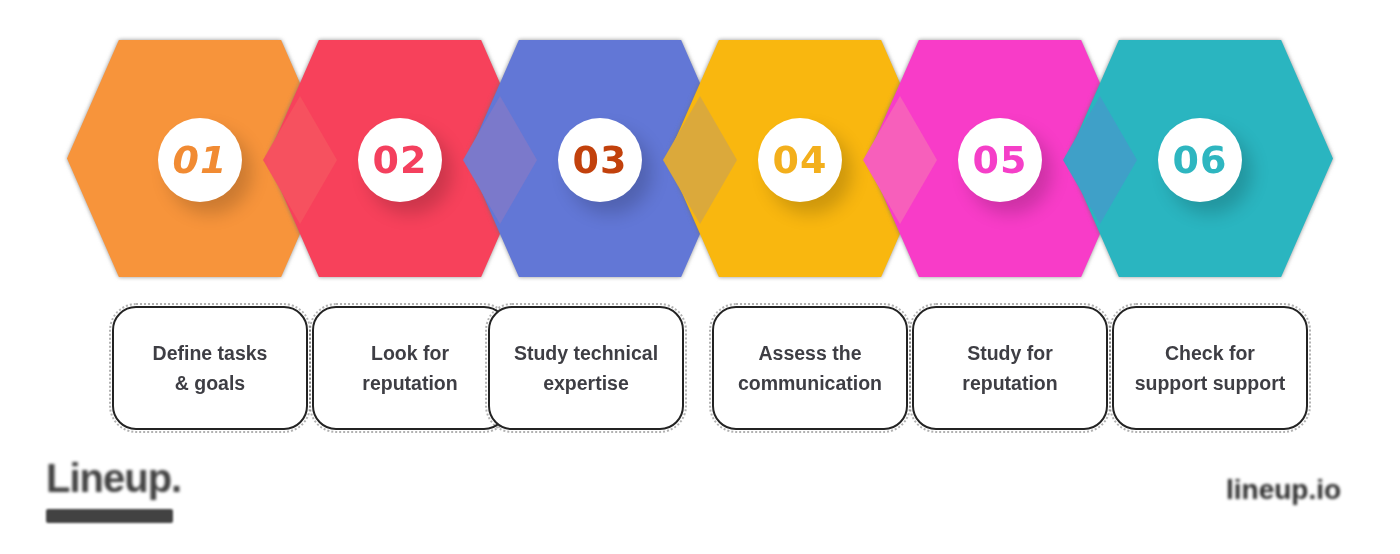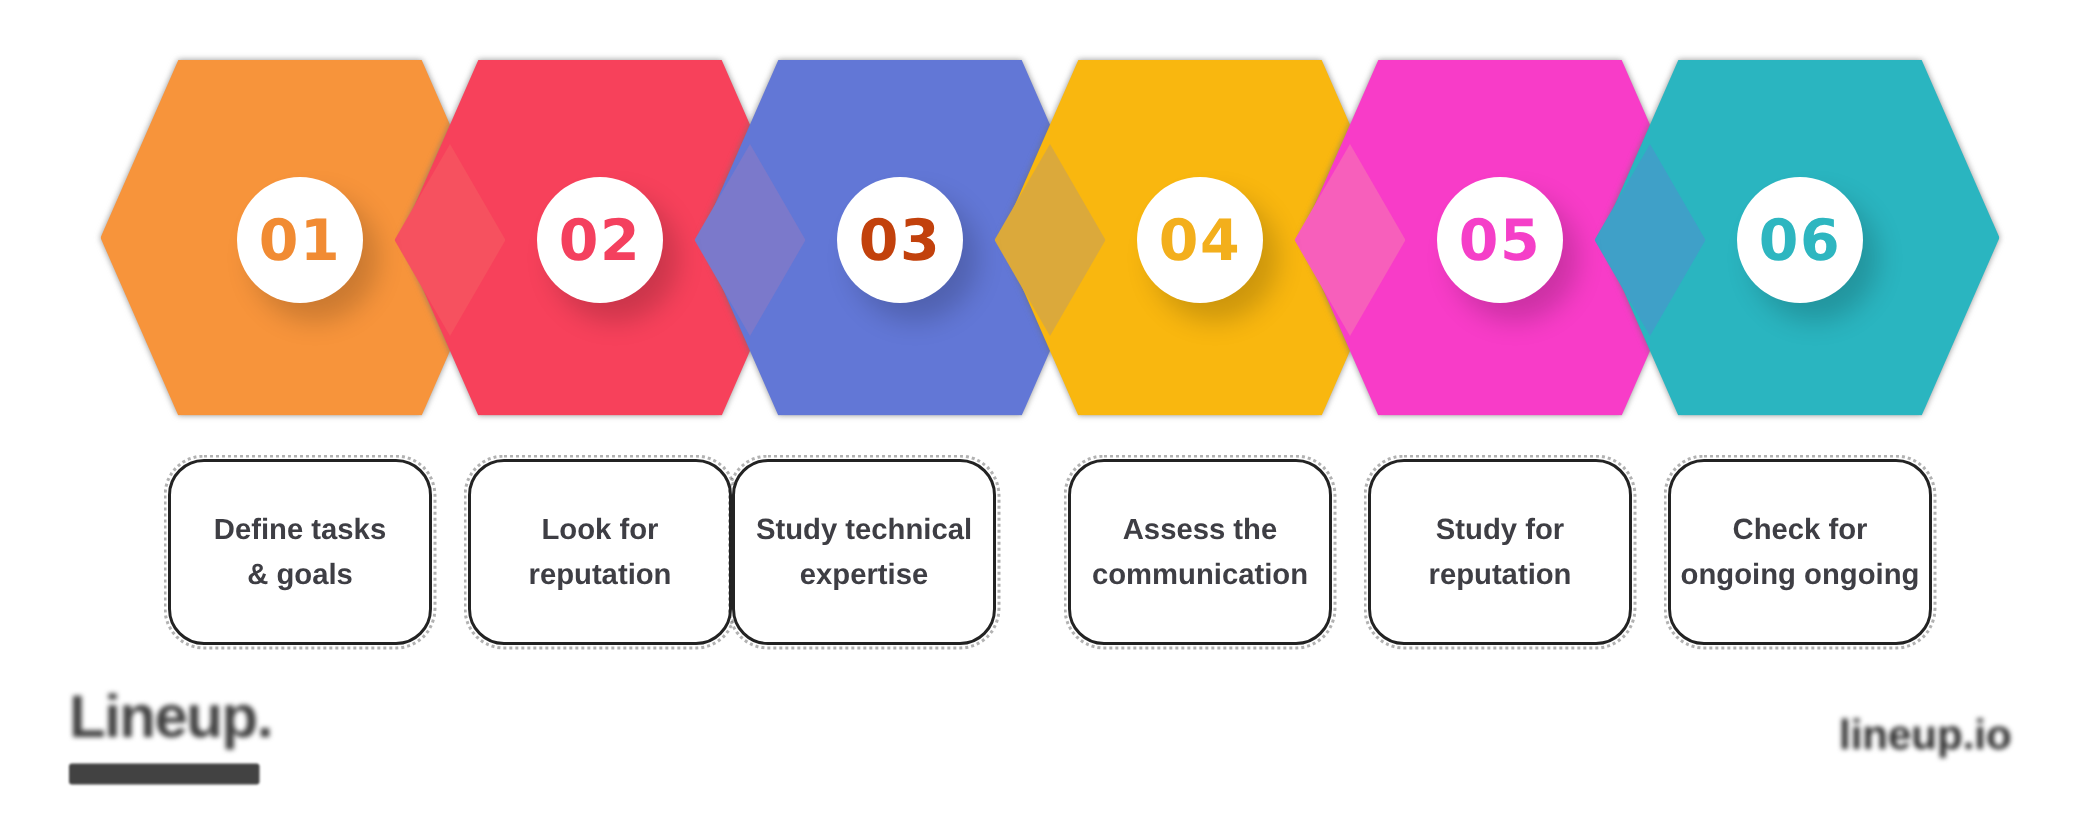--- a/index.html
+++ b/index.html
@@ -22,21 +22,21 @@
   }
   .num-circle{
     position:absolute;top:118px;width:84px;height:84px;border-radius:50%;
     background:#ffffff;z-index:8;display:flex;align-items:center;justify-content:center;
     box-shadow:10px 12px 18px rgba(0,0,0,0.18);
   }
   .num{
     font-family:"DejaVu Sans",sans-serif;font-weight:700;font-size:38px;letter-spacing:1px;
   }
   .card{
-    position:absolute;top:306px;width:176px;height:124px;background:#ffffff;
+    position:absolute;top:306px;width:196px;height:124px;background:#ffffff;
     border:2px solid #232323;outline:2px dotted rgba(35,35,35,0.35);outline-offset:1px;
     border-radius:24px;display:flex;flex-direction:column;align-items:center;justify-content:center;
     z-index:5;box-sizing:border-box;
   }
   .card .line{
     font-size:19.5px;line-height:30px;font-weight:600;color:#3E3E44;white-space:nowrap;
   }
   .brand{
     position:absolute;left:46px;top:456px;font-size:40px;font-weight:800;color:#424242;
     letter-spacing:-1px;filter:blur(1.6px);
@@ -74,21 +74,21 @@
     <div class="hex" style="background-color: rgb(42, 181, 192);"></div>
   </div>
 
   <div class="diamond" style="left: 263px; background-color: rgb(246, 81, 95);"></div>
   <div class="diamond" style="left: 463px; background-color: rgb(123, 121, 203);"></div>
   <div class="diamond" style="left: 663px; background-color: rgb(219, 169, 59);"></div>
   <div class="diamond" style="left: 863px; background-color: rgb(247, 95, 187);"></div>
   <div class="diamond" style="left: 1063px; background-color: rgb(63, 160, 200);"></div>
 
   <div class="num-circle" style="left:158px">
-    <span class="num" style="color: rgb(241, 139, 51);">01</span>
+    <span class="num" style="color: rgb(241, 139, 51); font-style: italic;">01</span>
   </div>
   <div class="num-circle" style="left:358px">
     <span class="num" style="color: rgb(244, 64, 94);">02</span>
   </div>
   <div class="num-circle" style="left:558px">
     <span class="num" style="color: #c2410c;">03</span>
   </div>
   <div class="num-circle" style="left:758px">
     <span class="num" style="color: rgb(243, 175, 28);">04</span>
   </div>
@@ -114,20 +114,20 @@
   <div class="card" style="left:712px">
     <div class="line">Assess the</div>
     <div class="line">communication</div>
   </div>
   <div class="card" style="left:912px">
     <div class="line">Study for</div>
     <div class="line">reputation</div>
   </div>
   <div class="card" style="left:1112px">
     <div class="line">Check for</div>
-    <div class="line">ongoing ongoing</div>
+    <div class="line">support support</div>
   </div>
 
   <div class="brand">Lineup.</div>
   <div class="brand-bar"></div>
   <div class="site">lineup.io</div>
 
 </div>
 
 </body></html>

